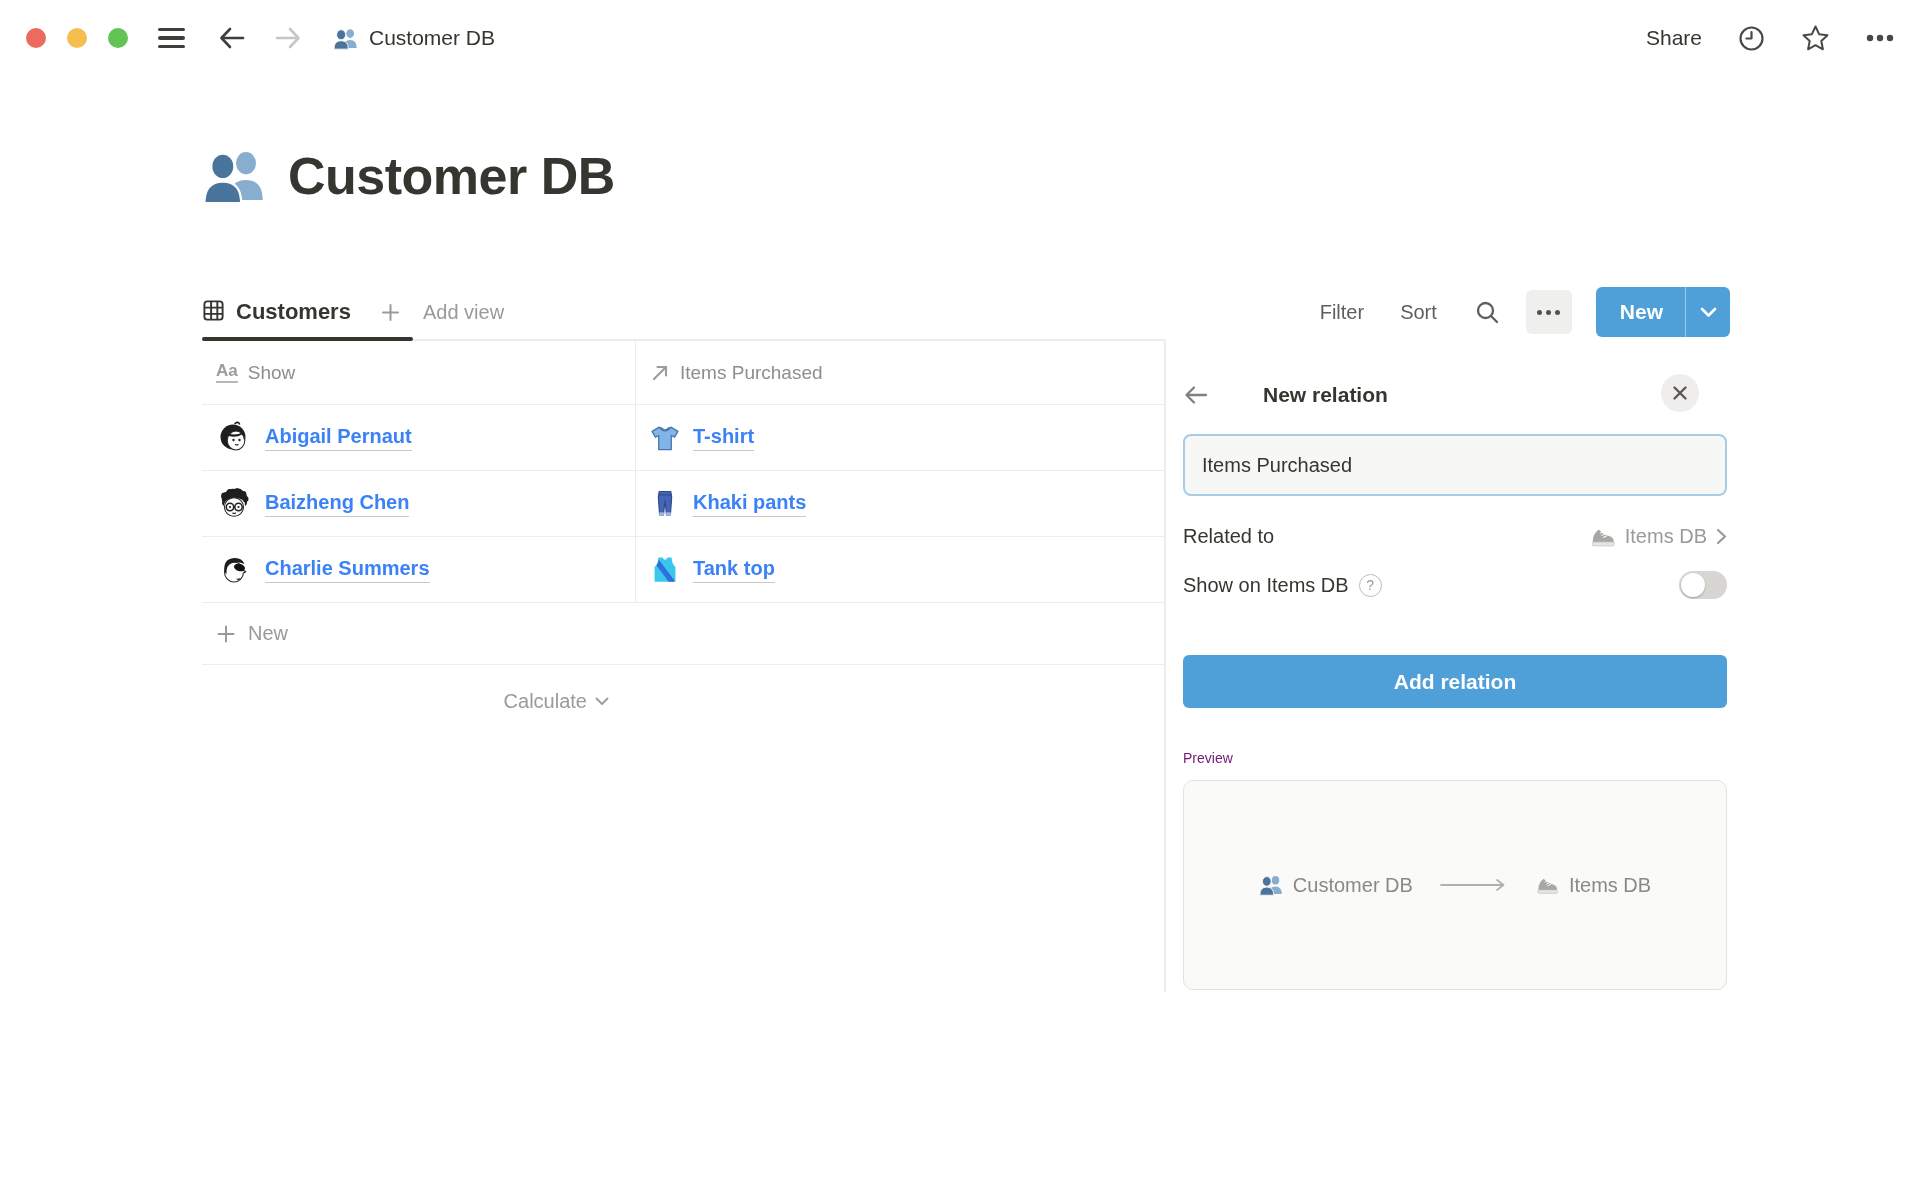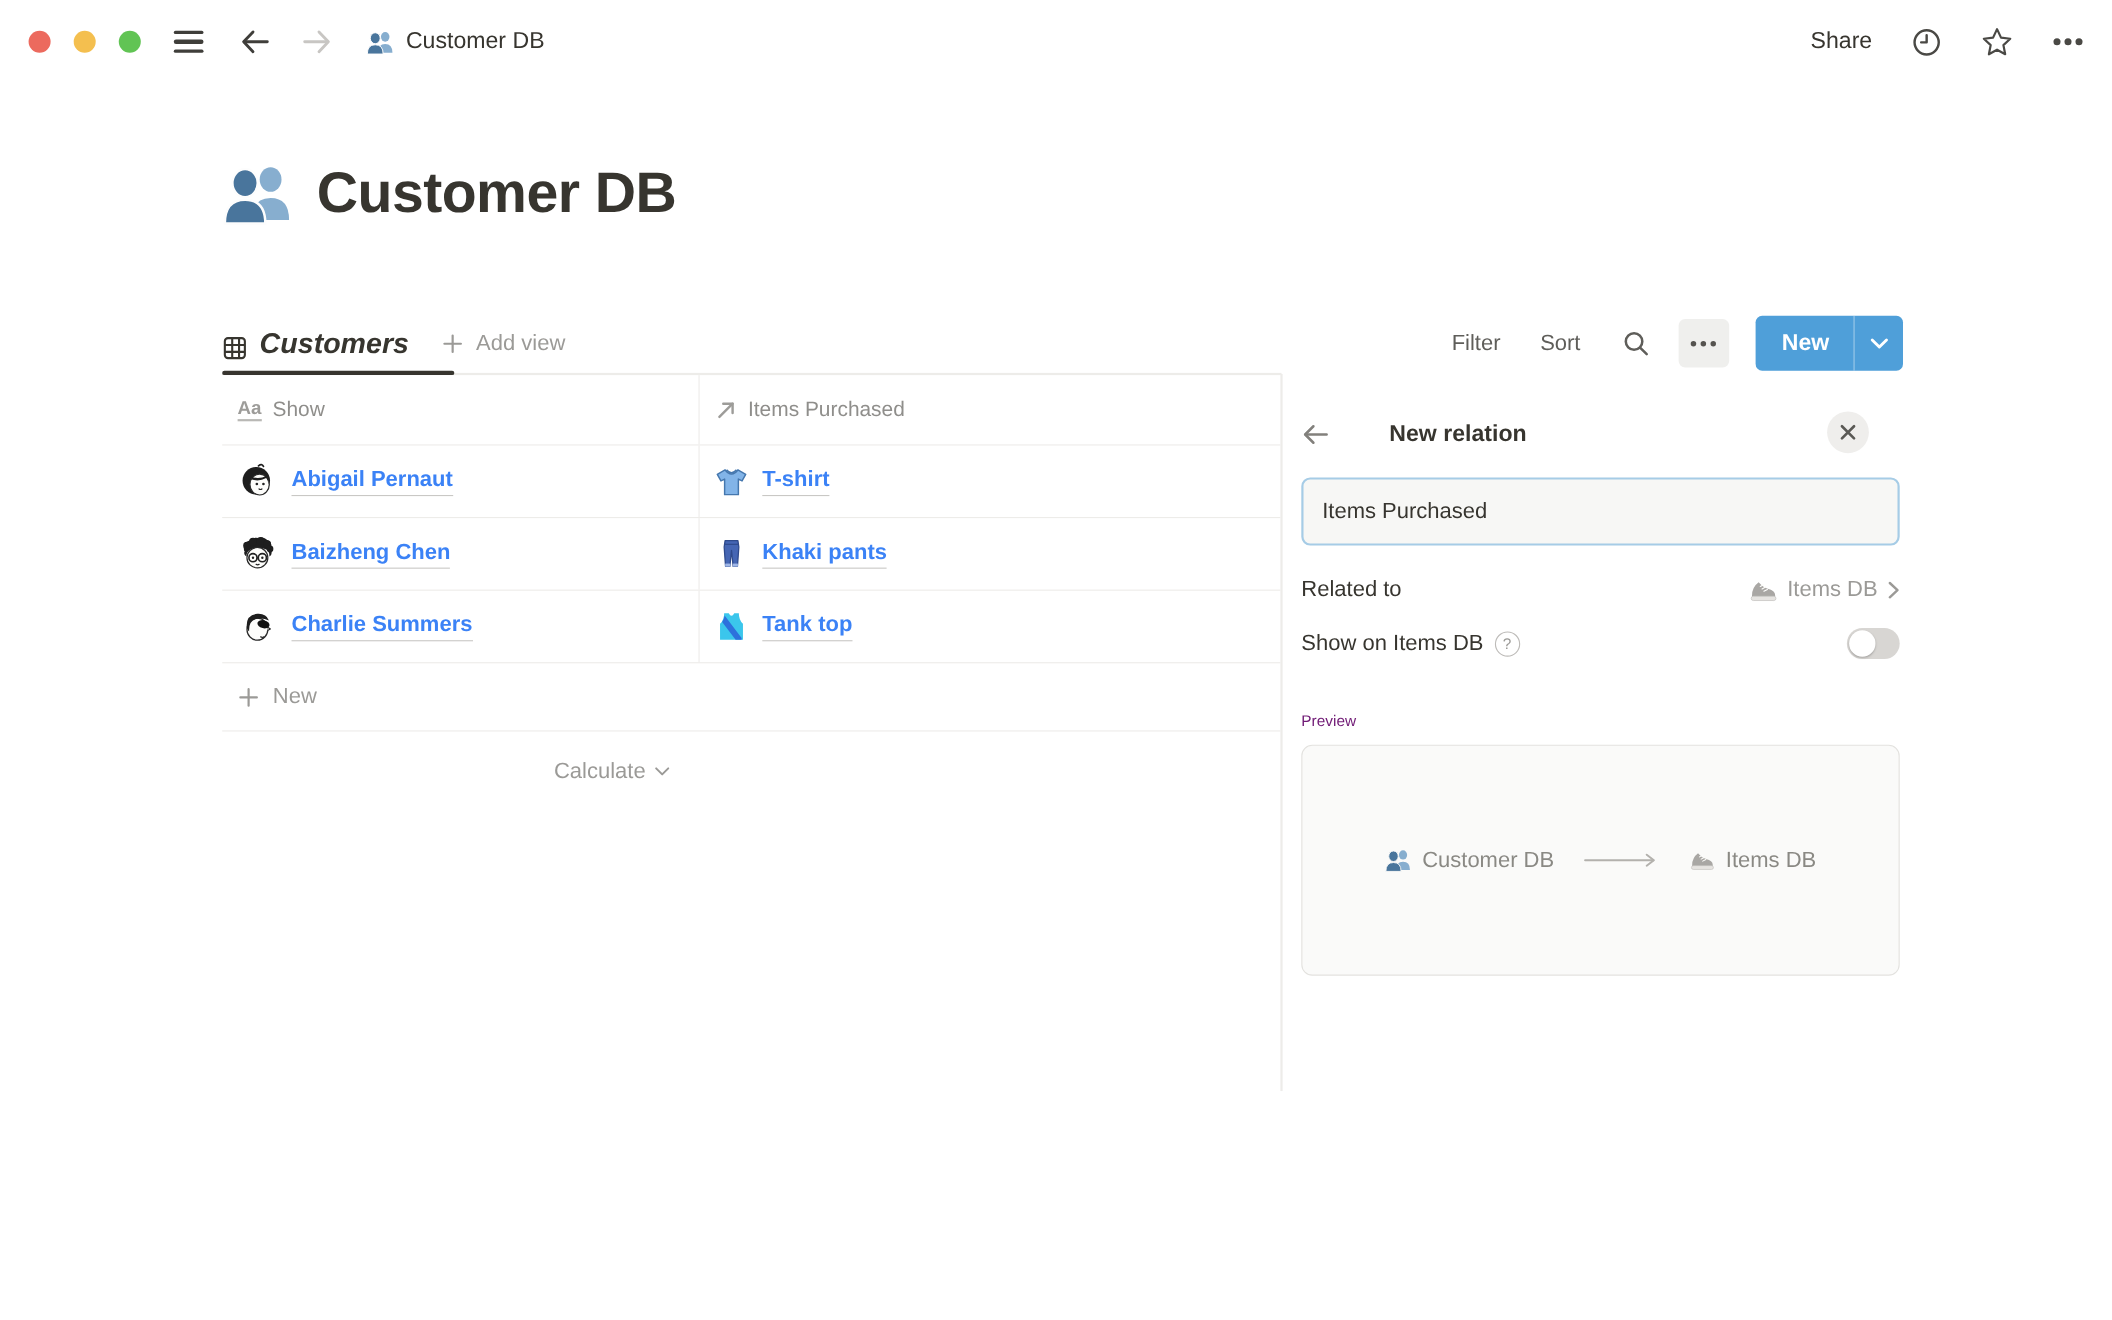--- a/index.html
+++ b/index.html
@@ -19,22 +19,22 @@
   .crumb { display:flex; align-items:center; gap:11px; margin-left:30px; font-size:21px; color:#37352F; cursor:pointer; }
   .topbar-right { margin-left:auto; display:flex; align-items:center; gap:36px; }
   .share-btn { font-size:21px; color:#37352F; background:none; border:none; cursor:pointer; font-family:inherit; }
 
   
   .title-row { position:absolute; left:202px; top:144px; display:flex; align-items:center; gap:22px; }
   .title-row h1 { font-size:52px; font-weight:700; letter-spacing:-0.5px; color:#37352F; }
 
   
   .viewbar { position:absolute; left:202px; top:284px; width:1528px; height:56px; display:flex; align-items:center; }
-  .tab { display:flex; align-items:flex-end; gap:11px; font-size:26px; font-weight:700; color:#37352F; cursor:pointer;font-style:italic; }
-  .add-view { display:flex; align-items:center; gap:12px; font-size:20px; color:#9B9A97; margin-left:30px; cursor:pointer; }
+  .tab { display:flex; align-items:flex-start; gap:11px; font-size:22px; font-weight:700; color:#37352F; cursor:pointer; }
+  .add-view { display:flex; align-items:center; gap:23px; font-size:20px; color:#9B9A97; margin-left:30px; cursor:pointer; }
   .viewbar-right { margin-left:auto; display:flex; align-items:center; }
   .vb-text-btn { font-size:20px; color:#5F5E5A; background:none; border:none; cursor:pointer; font-family:inherit; }
   .vb-search { margin-left:38px; }
   .vb-sort { margin-left:36px; }
   .more-btn { margin-left:26px; width:46px; height:44px; background:#EFEFED; border:none; border-radius:6px; display:flex; align-items:center; justify-content:center; gap:4px; cursor:pointer; }
   .more-btn i { width:5px; height:5px; border-radius:50%; background:#55534F; }
   .new-btn { margin-left:24px; height:50px; border:none; border-radius:6px; background:#4F9FD9; color:#fff; display:flex; align-items:stretch; cursor:pointer; padding:0; overflow:hidden; }
   .new-btn .nb-label { display:flex; align-items:center; padding:0 22px 0 24px; font-size:21px; font-weight:700; font-family:inherit; color:#fff; }
   .new-btn .nb-split { width:1px; background:rgba(255,255,255,0.45); margin:0; }
   .new-btn .nb-caret { display:flex; align-items:center; justify-content:center; width:44px; }
@@ -388,20 +388,21 @@
     <div class="prop-row">
       <span class="prop-label">
         <span>Show on Items DB</span>
         <span class="help-circle">?</span>
       </span>
       <button class="toggle" aria-checked="false">
         <span class="knob"></span>
       </button>
     </div>
 
+    <button class="add-rel-btn">Add relation</button>
 
     <div class="preview-label">Preview</div>
 
     <div class="preview-box">
       <span class="pv-db">
         <span>
           <svg width="24" height="24" viewBox="0 0 40 40">
             <g fill="#87AECF">
                 <ellipse cx="27.5" cy="12" rx="6.2" ry="7"></ellipse>
                 <path d="M17,35 q0,-12.5 10.5,-12.5 q10.5,0 10.5,12.5 z"></path>

